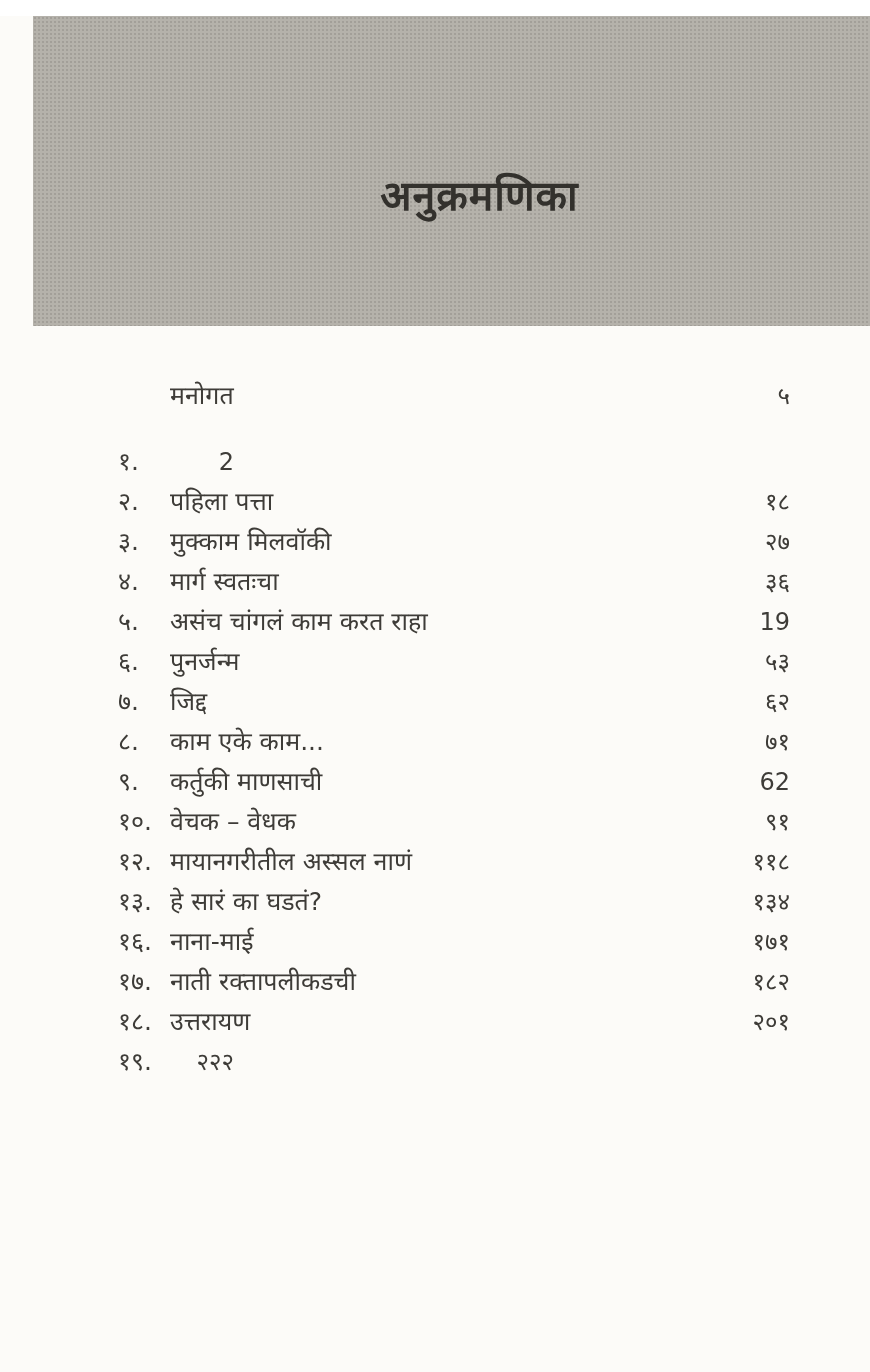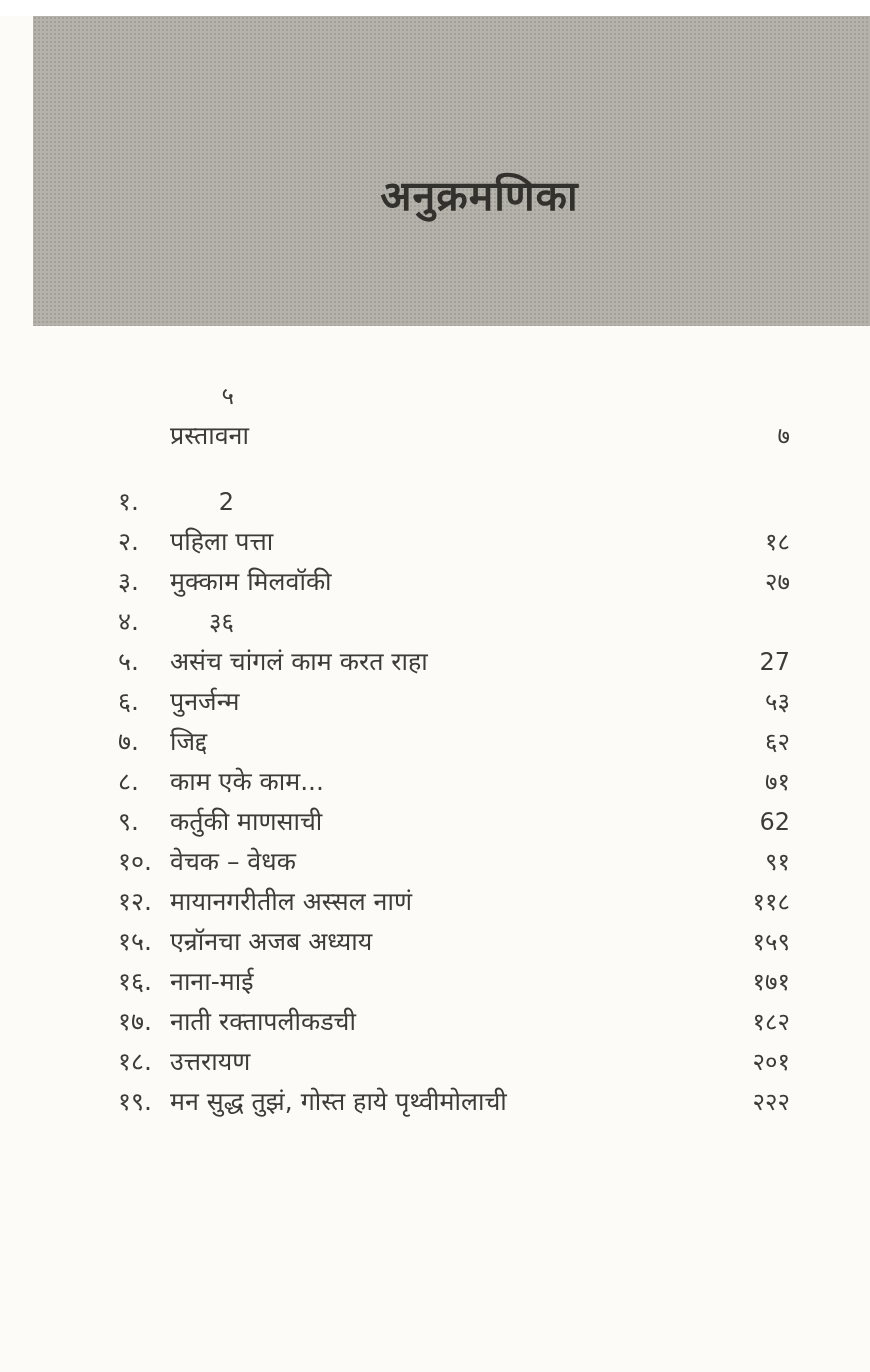--- a/index.html
+++ b/index.html
@@ -77,52 +77,49 @@
 
   <div class="gray-band">
     <div class="band-title">अनुक्रमणिका</div>
   </div>
 
   <div class="toc">
 
     <div class="front-matter">
       <div class="toc-row">
         <span class="num"></span>
+        <span class="label">मनोगत</span>
         <span class="pagenum">५</span>
-      </div>
-      <div class="toc-row">
-        <span class="num"></span>
-        <span class="label">प्रस्तावना</span>
-        <span class="pagenum">७</span>
       </div>
     </div>
 
     <div class="chapters">
       <div class="toc-row">
         <span class="num">१.</span>
         <span class="pagenum">2</span>
       </div>
       <div class="toc-row">
         <span class="num">२.</span>
         <span class="label">पहिला पत्ता</span>
         <span class="pagenum">१८</span>
       </div>
       <div class="toc-row">
         <span class="num">३.</span>
         <span class="label">मुक्काम मिलवॉकी</span>
         <span class="pagenum">२७</span>
       </div>
       <div class="toc-row">
         <span class="num">४.</span>
+        <span class="label">मार्ग स्वतःचा</span>
         <span class="pagenum">३६</span>
       </div>
       <div class="toc-row">
         <span class="num">५.</span>
         <span class="label">असंच चांगलं काम करत राहा</span>
-        <span class="pagenum">27</span>
+        <span class="pagenum">19</span>
       </div>
       <div class="toc-row">
         <span class="num">६.</span>
         <span class="label">पुनर्जन्म</span>
         <span class="pagenum">५३</span>
       </div>
       <div class="toc-row">
         <span class="num">७.</span>
         <span class="label">जिद्द</span>
         <span class="pagenum">६२</span>
@@ -141,41 +138,40 @@
         <span class="num">१०.</span>
         <span class="label">वेचक – वेधक</span>
         <span class="pagenum">९१</span>
       </div>
       <div class="toc-row">
         <span class="num">१२.</span>
         <span class="label">मायानगरीतील अस्सल नाणं</span>
         <span class="pagenum">११८</span>
       </div>
       <div class="toc-row">
-        <span class="num">१५.</span>
-        <span class="label">एन्रॉनचा अजब अध्याय</span>
-        <span class="pagenum">१५९</span>
+        <span class="num">१३.</span>
+        <span class="label">हे सारं का घडतं?</span>
+        <span class="pagenum">१३४</span>
       </div>
       <div class="toc-row">
         <span class="num">१६.</span>
         <span class="label">नाना-माई</span>
         <span class="pagenum">१७१</span>
       </div>
       <div class="toc-row">
         <span class="num">१७.</span>
         <span class="label">नाती रक्तापलीकडची</span>
         <span class="pagenum">१८२</span>
       </div>
       <div class="toc-row">
         <span class="num">१८.</span>
         <span class="label">उत्तरायण</span>
         <span class="pagenum">२०१</span>
       </div>
       <div class="toc-row">
         <span class="num">१९.</span>
-        <span class="label">मन सुद्ध तुझं, गोस्त हाये पृथ्वीमोलाची</span>
         <span class="pagenum">२२२</span>
       </div>
     </div>
 
 
   </div>
 </div>
 
 </body></html>

